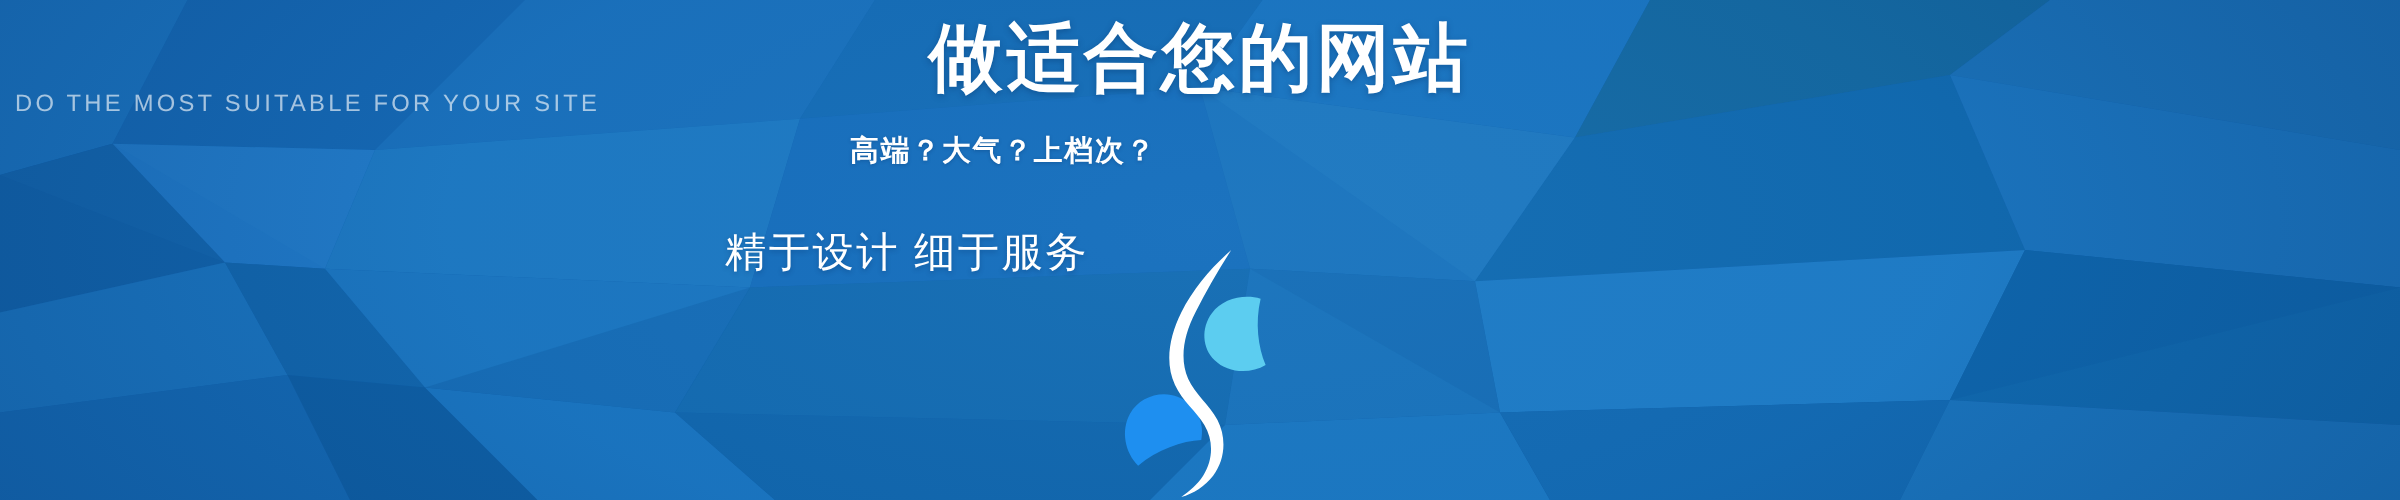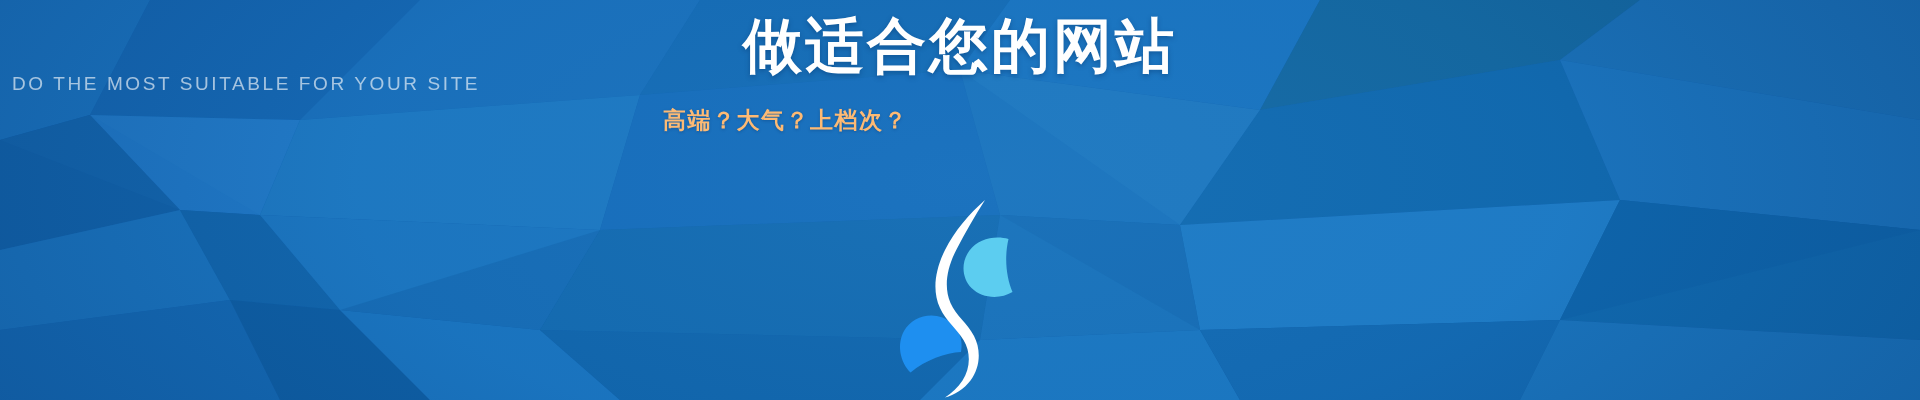--- a/index.html
+++ b/index.html
@@ -66,26 +66,26 @@
     font-weight: 300;
     letter-spacing: 2.6px;
     color: rgba(255,255,255,0.62);
     line-height: 26px;
     white-space: nowrap;
     margin-left: 12px;
   }
 
   .sub-line {
     position: absolute;
-    left: 0;
+    left: 17px;
     width: 1571px;
     text-align: center;
     font-size: 23px;
     font-weight: bold;
-    color: #fdba74;
+    color: #ffffff;
     letter-spacing: 1.5px;
     line-height: 30px;
     white-space: nowrap;
     text-shadow: 0 1px 3px rgba(0,40,90,0.30);
   }
   .sub-line-1 { top: 105px; }
   .sub-line-2 { top: 131px; }
 
   .slogan {
     position: absolute;
@@ -170,20 +170,21 @@
 
   <div class="content">
 
     <div class="title-main">做适合您的网站</div>
 
     <div class="title-en">DO THE MOST SUITABLE FOR YOUR SITE</div>
 
     <div class="sub-line sub-line-1">高端？大气？上档次？</div>
 
 
+    <div class="slogan slogan-left">精于设计 细于服务</div>
 
 
     <div class="logo">
       <svg viewBox="0 0 140 202">
         <path fill="#5ccdf0" d="M118.5 41.0 C105.0 37.0 88.0 41.0 79.5 52.5
                  C70.5 64.5 72.0 80.5 81.5 90.0
                  C92.0 100.5 110.0 101.5 122.5 94.0
                  C116.5 80.0 114.0 60.0 118.5 41.0 Z"></path>
         <path fill="#1e8ff0" d="M20.5 174.5 C10.0 164.0 6.5 146.5 14.0 133.0
                  C21.5 119.5 38.5 114.0 52.5 119.5

